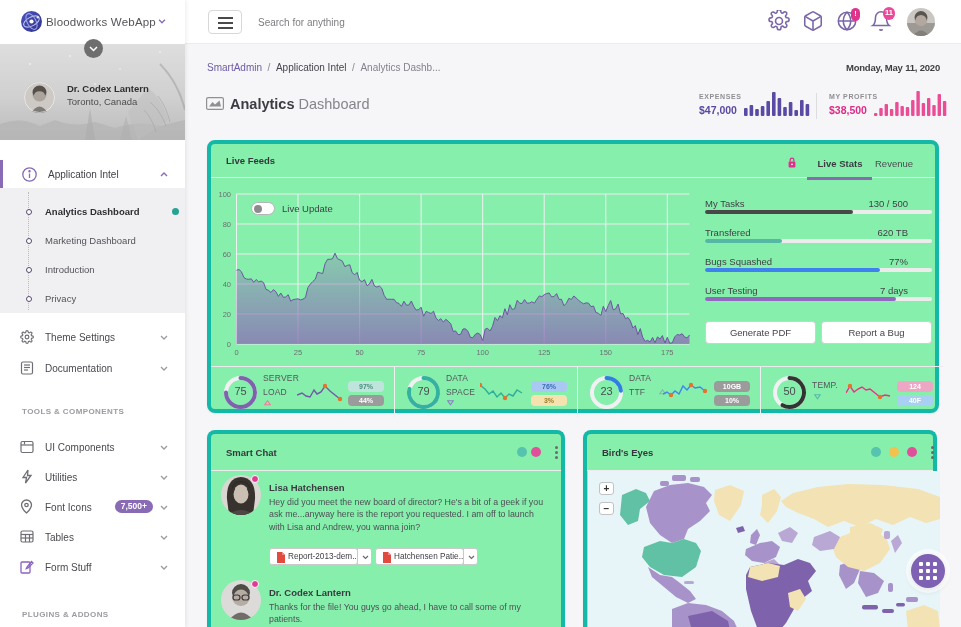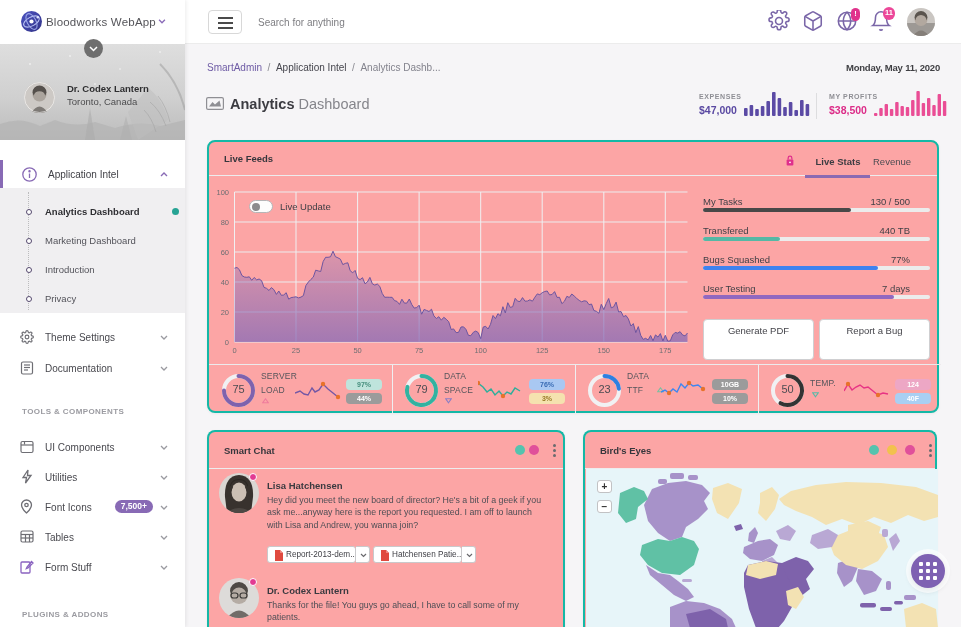--- a/index.html
+++ b/index.html
@@ -25,32 +25,32 @@
 #searchtxt { position:absolute; left:73px; top:17px; font-size:10px; color:#7e7e82; }
 
 #crumb { position:absolute; left:207px; top:62px; font-size:10px; color:#4a4a52; }
 #dateline { position:absolute; right:21px; top:62px; font-size:9.5px; font-weight:bold; letter-spacing:-0.2px; color:#3f3f43; }
 #pagetitle { position:absolute; left:230px; top:96px; font-size:14.5px; color:#3c3c42; }
 #pagetitle b { font-weight:bold; }
 #pagetitle span { color:#85858b; font-weight:normal; }
 .statlbl { position:absolute; font-size:7px; color:#8e8e94; letter-spacing:0.6px; font-weight:bold; }
 .statval { position:absolute; font-size:10.5px; font-weight:bold; }
 
-.card { position:absolute; background:#fca5a5; border-radius:8px; border:2px solid #14b8a6; box-shadow:0 1px 3px rgba(0,0,0,0.05); }
+.card { position:absolute; background:#86efac; border-radius:8px; border:4px solid #14b8a6; box-shadow:0 1px 3px rgba(0,0,0,0.05); }
 .cardhead { position:absolute; left:0; top:0; right:0; border-bottom:1px solid #edecee; }
 .cardtitle { position:absolute; left:15px; font-size:9.5px; font-weight:bold; color:#36363c; }
 .dot { position:absolute; width:10px; height:10px; border-radius:50%; top:13px; }
 .kebab { position:absolute; top:10px; width:3px; }
 .kebab i { display:block; width:3px; height:3px; border-radius:50%; background:#6a6a6e; margin-bottom:2.2px; }
 
 .prow-label { position:absolute; font-size:9.5px; color:#3f3f45; }
 .prow-val { position:absolute; font-size:9.5px; color:#3f3f45; right:27px; text-align:right; }
 .ptrack { position:absolute; left:14px; width:227px; height:4.5px; border-radius:3px; background:#ececec; }
 .pfill { height:4.5px; border-radius:3px; }
-.btn { position:absolute; height:41px; border:1px solid #cfcfd1; border-radius:4px; background:#fff; font-size:9.5px; color:#44444a; text-align:center; line-height:21px; }
+.btn { position:absolute; height:23px; border:1px solid #cfcfd1; border-radius:4px; background:#fff; font-size:9.5px; color:#44444a; text-align:center; line-height:21px; }
 
 .badge { position:absolute; width:36px; height:10.5px; border-radius:4px; font-size:7px; font-weight:bold; text-align:center; line-height:11px; }
 .tlabel { position:absolute; font-size:8.5px; color:#55555b; letter-spacing:0.2px; }
 
 .chatname { position:absolute; font-size:9.5px; font-weight:bold; color:#3a3a40; }
 .chattext { position:absolute; font-size:8.8px; color:#4e4e55; line-height:12.7px; width:295px; }
 .attach { position:absolute; height:17px; white-space:nowrap; overflow:hidden; border:1px solid #c9c9cb; border-radius:3px; background:#fff; font-size:8.2px; color:#3f3f45; }
 .presence { position:absolute; width:8px; height:8px; border-radius:50%; background:#e23a92; border:1.5px solid #fff; }
 
 #mapbody { position:absolute; left:1px; top:37px; width:352px; height:159px; background:#e7f5f9; overflow:hidden; border-radius:0 0 0 0; }
@@ -198,21 +198,21 @@
   <div class="abs" style="left:40px;top:58px;width:24px;height:13px;border:1px solid #b5b5b7;border-radius:7px;background:#fdfdfd"></div>
   <div class="abs" style="left:42.5px;top:60.5px;width:8px;height:8px;border-radius:50%;background:#8b8b8d"></div>
   <div class="abs" style="left:71px;top:59px;font-size:9.5px;color:#3e3e44">Live Update</div>
 
   <div class="prow-label" style="left:494px;top:54px">My Tasks</div>
     <div class="prow-val" style="top:54px">130 / 500</div>
   <div class="ptrack" style="left:494px;top:65.5px;width:227px">
       <div class="pfill" style="width:148px;background:#484848"></div>
     </div>
   <div class="prow-label" style="left:494px;top:83px">Transfered</div>
-    <div class="prow-val" style="top:83px">440 TB</div>
+    <div class="prow-val" style="top:83px">620 TB</div>
   <div class="ptrack" style="left:494px;top:94.5px;width:227px">
       <div class="pfill" style="width:77px;background:#55b8a5"></div>
     </div>
   <div class="prow-label" style="left:494px;top:112px">Bugs Squashed</div>
     <div class="prow-val" style="top:112px">77%</div>
   <div class="ptrack" style="left:494px;top:123.5px;width:227px">
       <div class="pfill" style="width:175px;background:#3e82ef"></div>
     </div>
   <div class="prow-label" style="left:494px;top:141px">User Testing</div>
     <div class="prow-val" style="top:141px">7 days</div>

